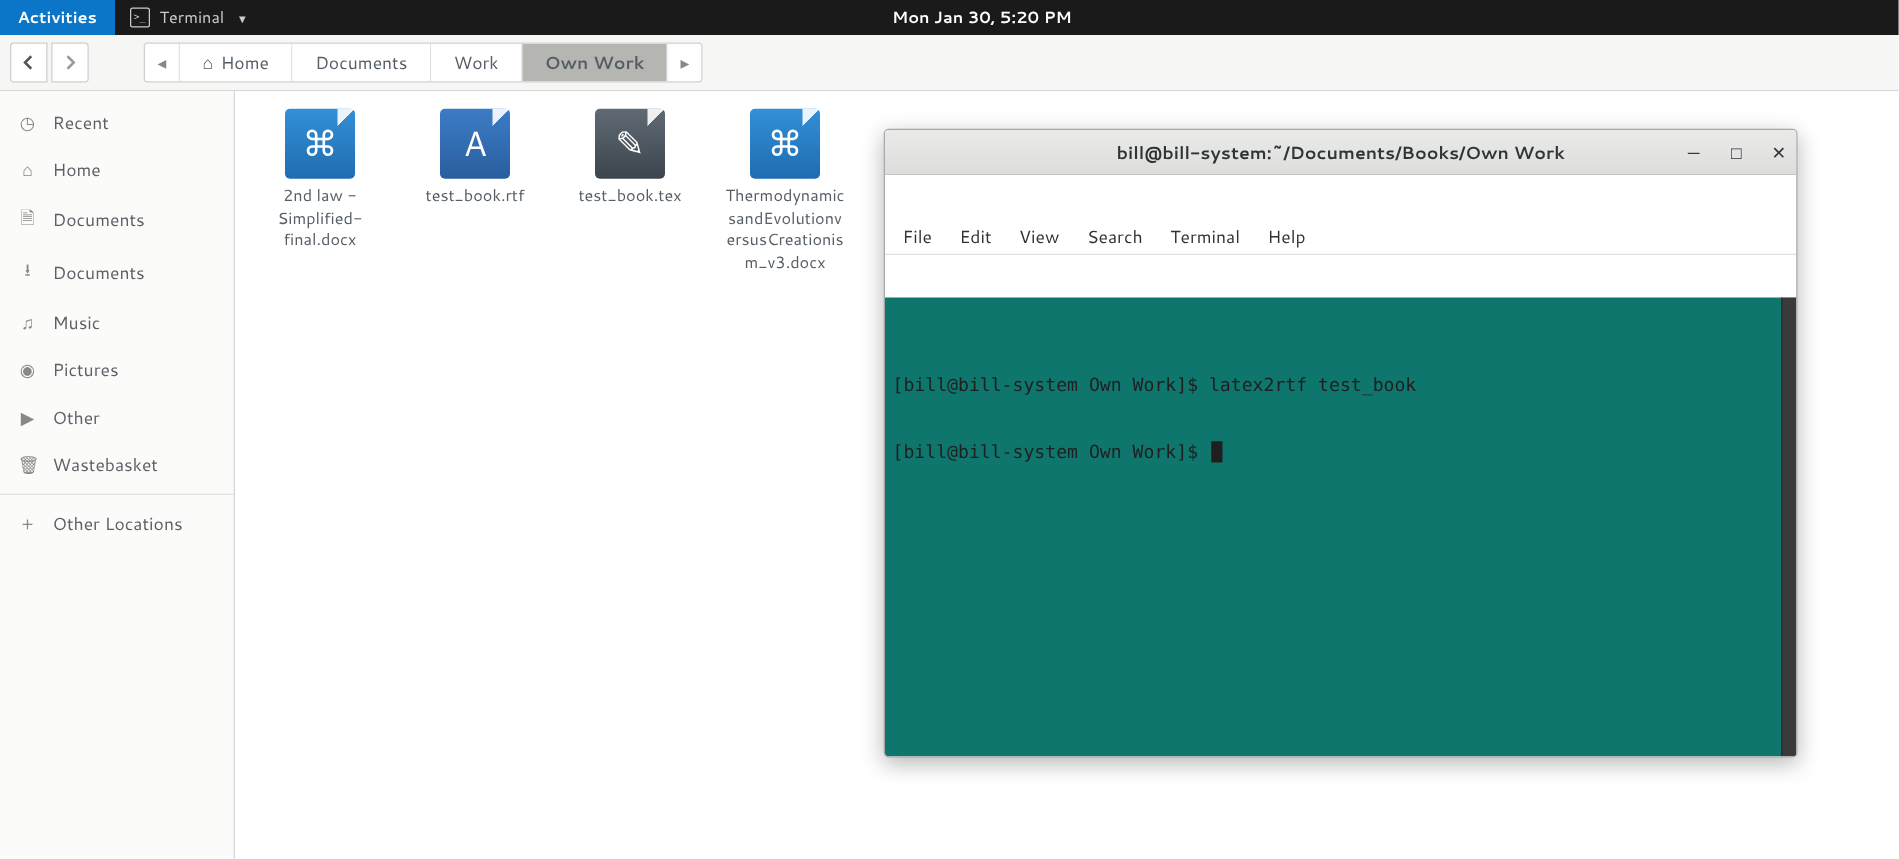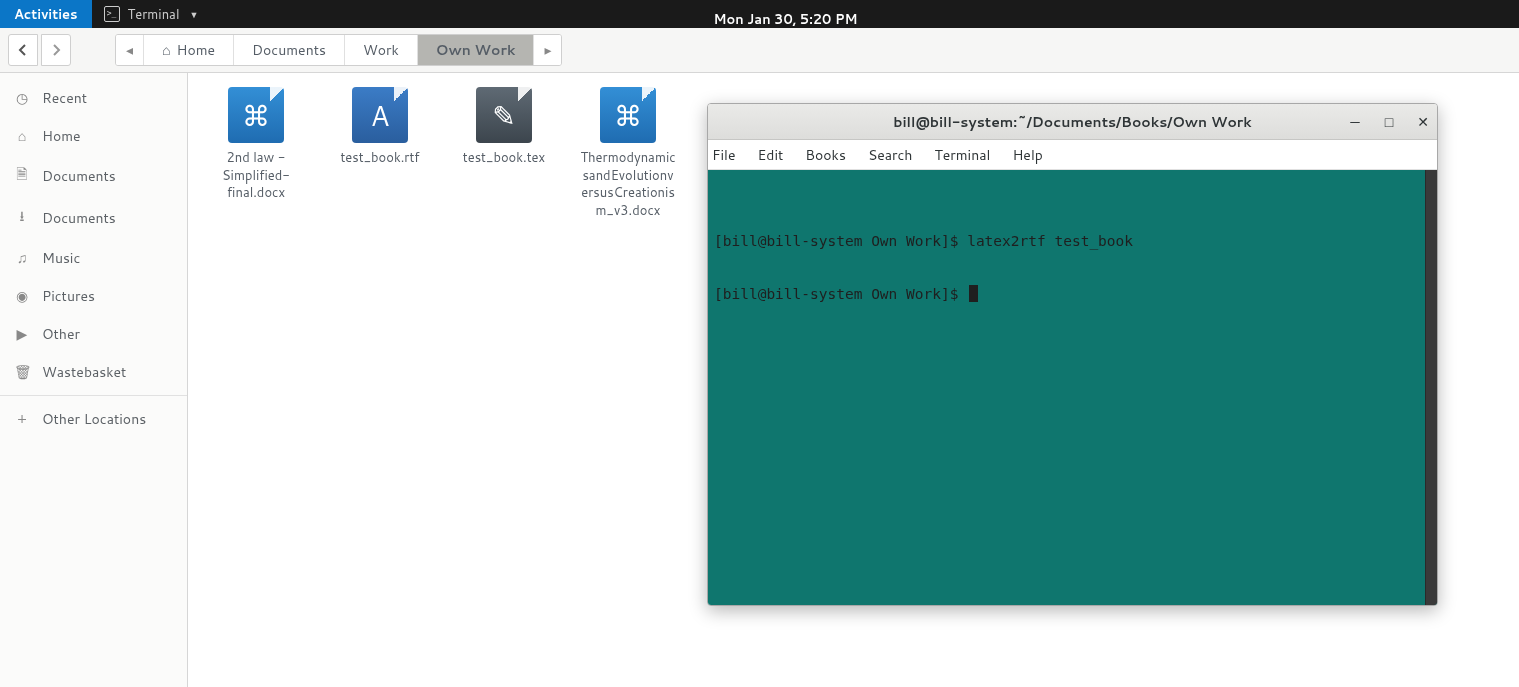--- a/index.html
+++ b/index.html
@@ -12,21 +12,21 @@
       height: 687px;
       overflow: hidden;
       position: relative;
     }
     
     .top-panel {
       height: 28px;
       background: #1a1a1a;
       color: #ccc;
       display: flex;
-      align-items: flex-end;
+      align-items: center;
       width: 100%;
       font-size: 13px;
       position: relative;
     }
     .activities-btn {
       background: #0b76c7;
       color: #fff;
       padding: 0 14px;
       height: 100%;
       display: flex;
@@ -146,38 +146,38 @@
     
     .terminal-window {
       position:absolute;
       left: 707px; top: 103px;
       width: 731px; height: 503px;
       background:#fff;
       border: 1px solid #a8a8a8;
       box-shadow: 0 5px 18px rgba(0,0,0,.28);
       border-radius: 4px;
       overflow:hidden;
-      display:flex; flex-direction:column;
+      display:flex; flex-direction:column;gap:34px;
     }
     .term-titlebar {
       height: 36px;
       background: linear-gradient(#eaeae8,#dddddb);
       border-bottom: 1px solid #c6c6c4;
       display:flex; align-items:center; justify-content:center;
       position:relative;
       font-weight:bold; color:#2e3436;
       font-size: 14px;
     }
     .term-winctl { position:absolute; right:6px; display:flex; gap:18px; color:#2e3436;}
     .term-winctl span { cursor:pointer; width:16px; text-align:center; font-weight:normal;}
     .term-menubar {
       height: 30px;
       display:flex; align-items:center;
       gap: 22px;
-      padding: 0 4px;
+      padding: 0 14px;
       border-bottom: 1px solid #e0e0e0;
       color:#2e3436;
       font-size: 14px;
     }
     .term-menubar span { cursor:pointer; }
     .term-body {
       flex:1;
       padding: 4px 6px;
       font-family: "DejaVu Sans Mono", monospace;
       font-size: 14.5px;
@@ -298,21 +298,21 @@
     <span>bill@bill-system:~/Documents/Books/Own Work</span>
     <div class="term-winctl">
       <span>—</span>
       <span>□</span>
       <span>✕</span>
     </div>
   </div>
   <div class="term-menubar" id="term-menubar">
       <span>File</span>
       <span>Edit</span>
-      <span>Books</span>
+      <span>View</span>
       <span>Search</span>
       <span>Terminal</span>
       <span>Help</span>
     </div>
   <div class="term-body" id="term-body">
     <div>[bill@bill-system Own Work]$ latex2rtf test_book
 
 [bill@bill-system Own Work]$ <span class="cursor-block"></span></div><div class="term-scroll"></div>
   </div>
 </div>

